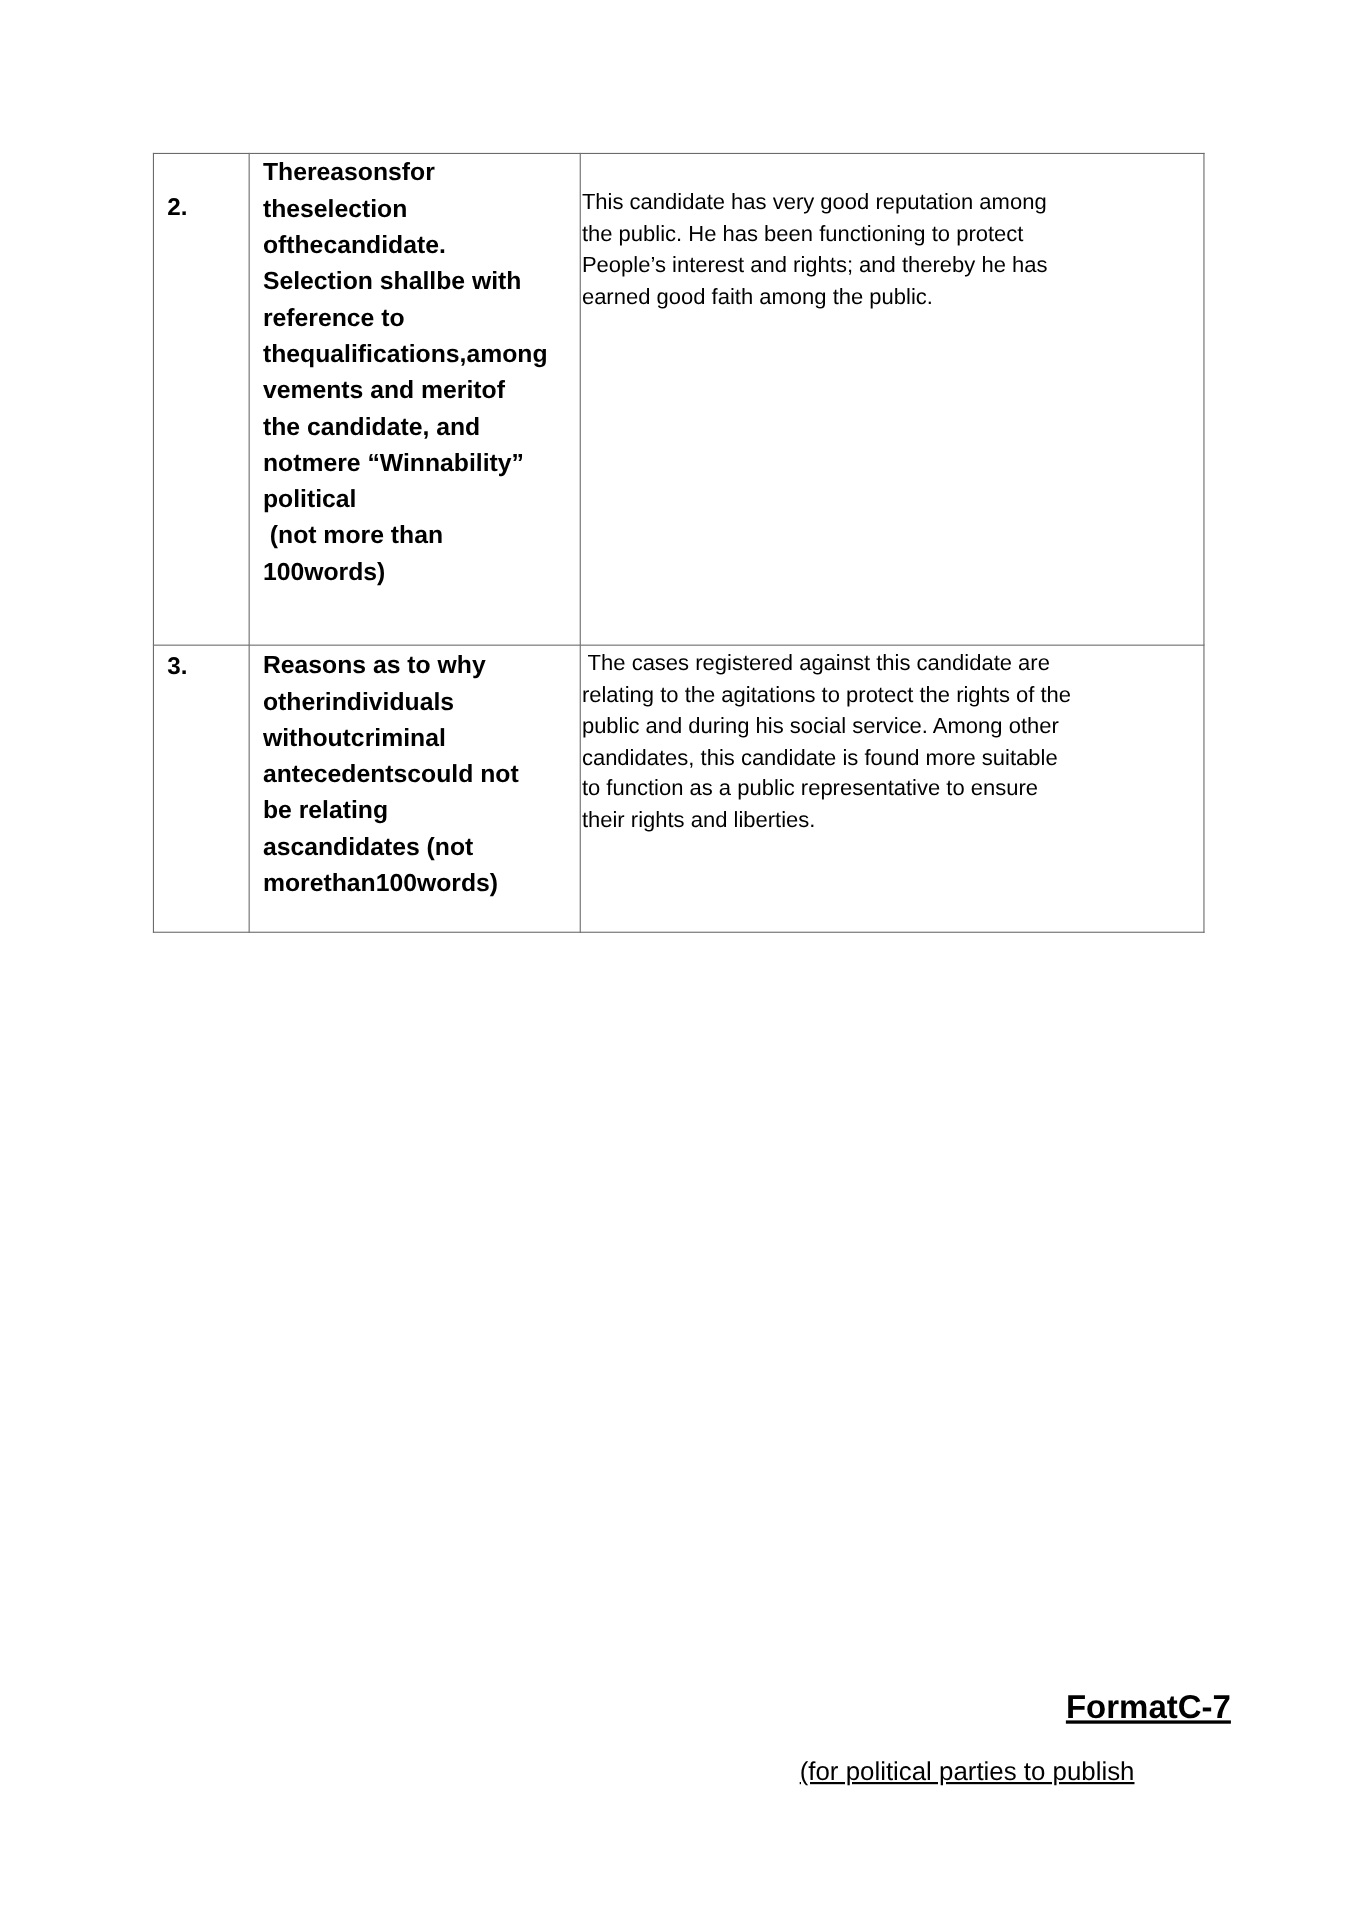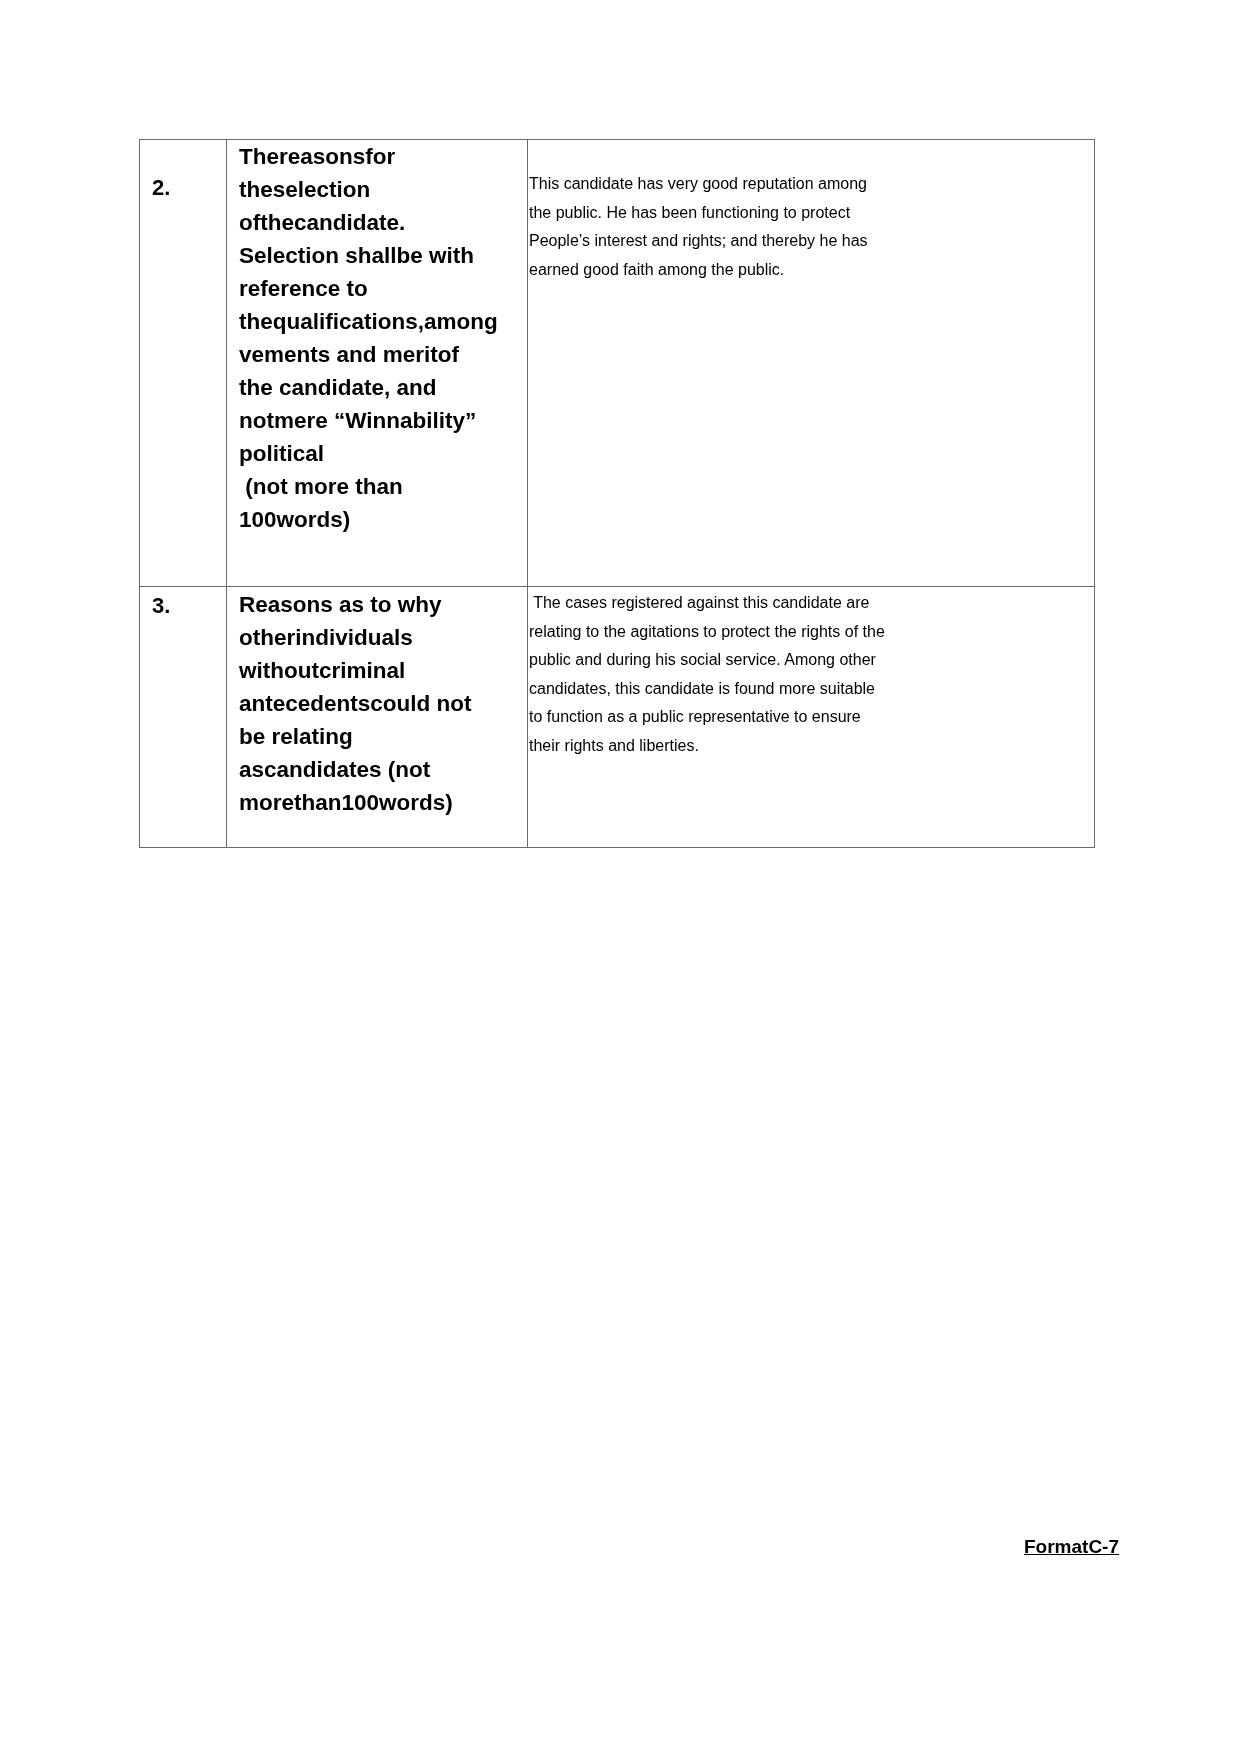--- a/index.html
+++ b/index.html
@@ -5,31 +5,31 @@
   html, body { margin: 0; padding: 0; background: #ffffff; }
   body { width: 1241px; height: 1755px; position: relative; overflow: hidden;
          font-family: "Liberation Sans", sans-serif; color: #000; }
   .page { position: absolute; left: 0; top: 0; width: 1241px; height: 1755px; }
   table.form-table { position: absolute; left: 139px; top: 139px; width: 955px;
          border-collapse: collapse; table-layout: fixed; }
   table.form-table td { border: 1.5px solid #6b6b6b; vertical-align: top; padding: 0; }
   col.c1 { width: 87px; } col.c2 { width: 301px; } col.c3 { width: 567px; }
   .num { font-weight: bold; font-size: 22px; line-height: 33px; padding-left: 12px !important; }
   .label { font-weight: bold; font-size: 22.5px; line-height: 33px; padding-left: 12px !important; padding-right: 4px !important; }
-  .answer { font-size: 16px; line-height: 28.6px; padding-left: 1px !important; padding-right: 4px !important; }
+  .answer { font-size: 20px; line-height: 28.6px; padding-left: 1px !important; padding-right: 4px !important; }
   tr.row2 { height: 447px; }
   tr.row3 { height: 261px; }
   tr.row2 .num { padding-top: 31px !important; }
   tr.row2 .label { padding-top: 0px !important; margin-left: 48px; }
   tr.row2 .answer { padding-top: 30px !important; }
   tr.row3 .num { padding-top: 2px !important; }
   tr.row3 .label { padding-top: 1px !important; }
   tr.row3 .answer { padding-top: 2px !important; }
   .line { display: block; white-space: pre; }
-  .format-title { position: absolute; right: 122px; top: 1536px; font-weight: bold; font-size: 19px;
+  .format-title { position: absolute; right: 122px; top: 1536px; font-weight: bold; font-size: 30px;
          text-decoration: underline; text-align: center; }
   .format-note { position: absolute; left: 727px; top: 1594px; font-size: 23.5px; line-height: 33px;
          text-decoration: underline; }
 </style>
 </head>
 <body>
 
 <div class="page">
   <table class="form-table">
     <colgroup>
@@ -79,14 +79,15 @@
           <span class="line">candidates, this candidate is found more suitable</span>
           <span class="line">to function as a public representative to ensure</span>
           <span class="line">their rights and liberties.</span>
         </td>
       </tr>
     </tbody>
   </table>
 
   <div class="format-title">FormatC-7</div>
   <div class="format-note">
+    <span class="line">(for political parties to publish</span>
   </div>
 </div>
 
 </body></html>

